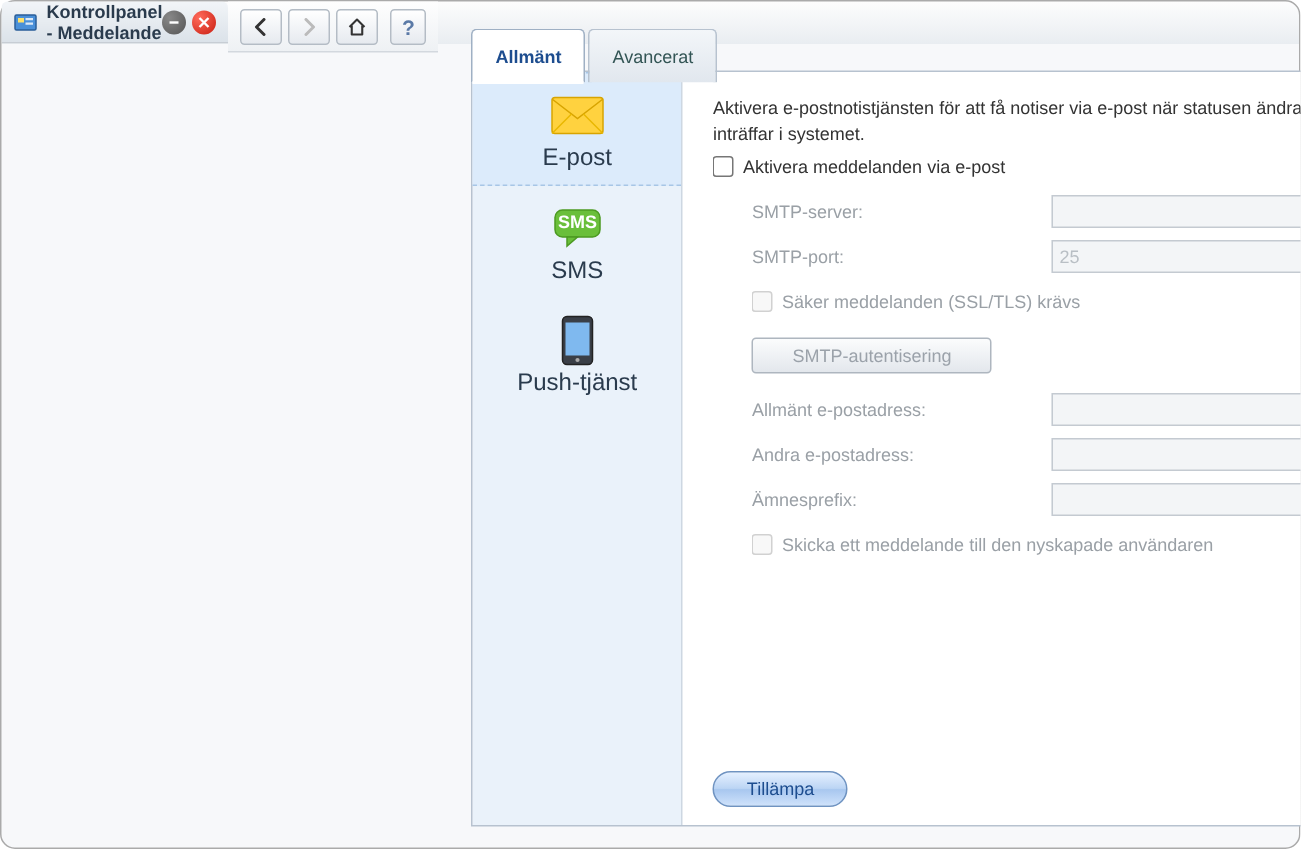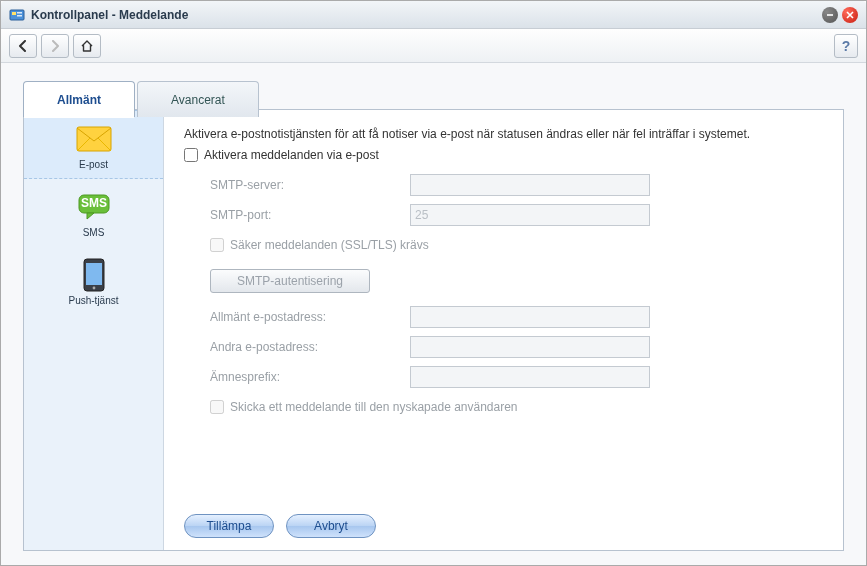--- a/index.html
+++ b/index.html
@@ -1,23 +1,23 @@
 <!DOCTYPE html>
 <html><head>
 <meta charset="utf-8">
 <style>
   * { box-sizing: border-box; margin: 0; padding: 0; font-family: Arial, Helvetica, sans-serif; font-size: 12px; }
   body { background: #fff; }
   .window {
     width: 867px; height: 566px;
     border: 1px solid #aaa;
-    border-radius: 0;
+    border-radius: 10px;
     background: linear-gradient(#fdfdfd, #e9edf1 28px, #f7f8fa 28px);
     position: relative;
-    display: flex; flex-direction: column;
+    display: flex; flex-direction: row;
   }
   .titlebar {
     height: 28px; display: flex; align-items: center;
     padding: 0 8px;
     background: linear-gradient(#f2f5f8, #dbe2e9);
     border-bottom: 1px solid #c7cdd4;
     border-radius: 4px 4px 0 0;
   }
   .title-icon { width: 16px; height: 16px; margin-right: 6px; }
   .title-text { font-weight: bold; color: #2a3b4d; }
@@ -53,21 +53,21 @@
     color:#5b7aa7; font-weight:bold; font-size:14px;
     cursor:pointer;
   }
 
   .content-area {
     flex:1; padding: 18px 22px 14px 22px; display:flex; flex-direction:column;
   }
   .tabs-wrap { position:relative; flex:1; display:flex; flex-direction:column; }
   .tabstrip { display:flex; height:28px; position:relative; z-index:2; }
   .tab {
-    padding: 0 33px; height:36px; display:flex; align-items:center;
+    padding: 0 15px; height:36px; display:flex; align-items:center;
     border:1px solid #b7c2cf; border-bottom:none;
     background: linear-gradient(#f3f6f9, #e1e7ee);
     border-radius:4px 4px 0 0;
     margin-right:2px;
     color:#355; cursor:pointer;
     position:relative;
   }
   .tab.active {
     background:#fff; font-weight:bold; color:#1d4d8f;
     border-color:#9fb0c4;
@@ -85,21 +85,21 @@
     display:flex; flex-direction:column;
   }
   .sb-item {
     display:flex; flex-direction:column; align-items:center;
     padding:12px 4px 8px 4px; cursor:pointer;
     border-bottom:1px dashed transparent;
     color:#2a3b4d;
   }
   .sb-item.selected { background:#dcebfb; border-top:1px dashed #a7c6e6; border-bottom:1px dashed #a7c6e6; }
   .sb-item .ico { height:32px; display:flex; align-items:center; justify-content:center; margin-bottom:4px; }
-  .sb-item .lbl { font-size:10px; }
+  .sb-item .lbl { font-size:16px; }
 
   .main {
     flex:1; padding:16px 20px 12px 20px; display:flex; flex-direction:column;
     color:#333;
   }
   .intro { line-height:1.45; }
   .form-row { display:flex; align-items:center; margin-bottom:6px; min-height:24px; }
   .indent { padding-left:26px; }
   .form-row label.fld { width:200px; color:#333; }
   .form-row label.fld.disabled { color:#9aa0a6; }
@@ -264,20 +264,19 @@
             <label class="fld disabled">Ämnesprefix:</label>
             <input class="txt" disabled="" style="">
           </div>
           <div class="form-row indent">
             <input type="checkbox" class="chk chk-dis" disabled="" style="">
             <span class="chk-txt-dis">Skicka ett meddelande till den nyskapade användaren</span>
           </div>
 
           <div class="footer-btns">
             <div class="btn-primary">Tillämpa</div>
-            <div class="btn-primary">Avbryt</div>
           </div>
         </div>
 
       </div>
     </div>
   </div>
 </div>
 
 </body></html>

